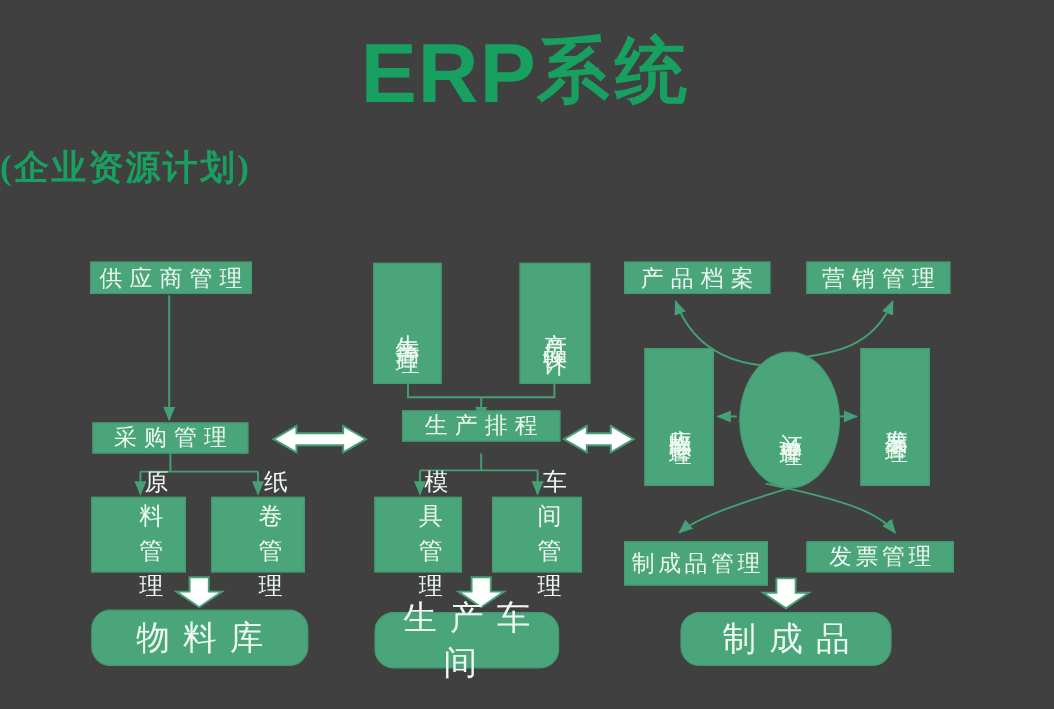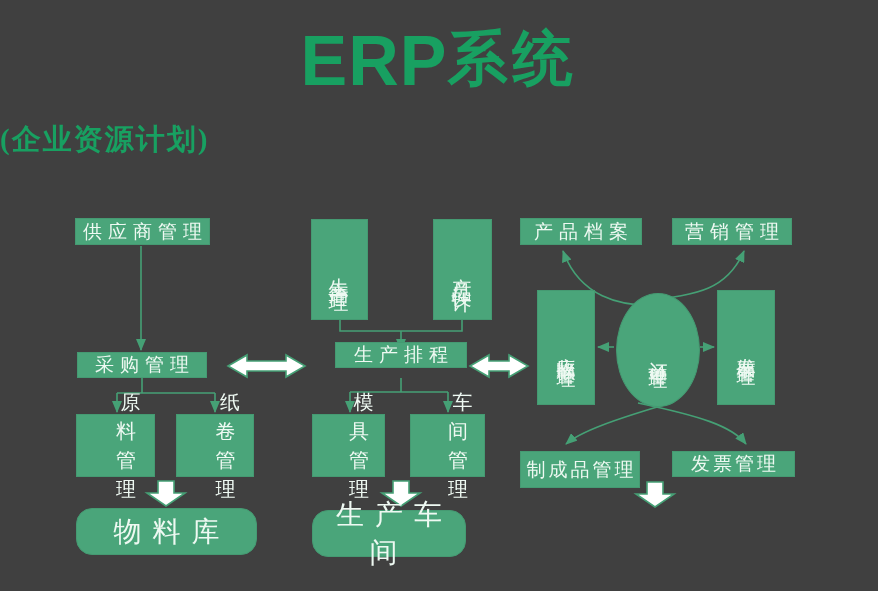--- a/index.html
+++ b/index.html
@@ -99,14 +99,15 @@
 管理</div>
   <div class="node round" style="left:312px;top:510px;width:154px;height:47px">生产车间</div>
 
   <div class="node h" style="left:672px;top:218px;width:120px;height:27px">营销管理</div>
   <div class="node h" style="left:520px;top:218px;width:122px;height:27px">产品档案</div>
   <div class="node vert5" style="left:537px;top:290px;width:58px;height:115px">应收款管理</div>
   <div class="node vert5 ellipse" style="left:616px;top:293px;width:84px;height:114px">订单管理</div>
   <div class="node vert5" style="left:717px;top:290px;width:58px;height:115px">发票管理</div>
   <div class="node h5" style="left:520px;top:451px;width:120px;height:37px">制成品管理</div>
   <div class="node h5" style="left:672px;top:451px;width:123px;height:26px">发票管理</div>
+  <div class="node round" style="left:567px;top:510px;width:176px;height:45px">制成品</div>
 
 </div>
 
 </body></html>

